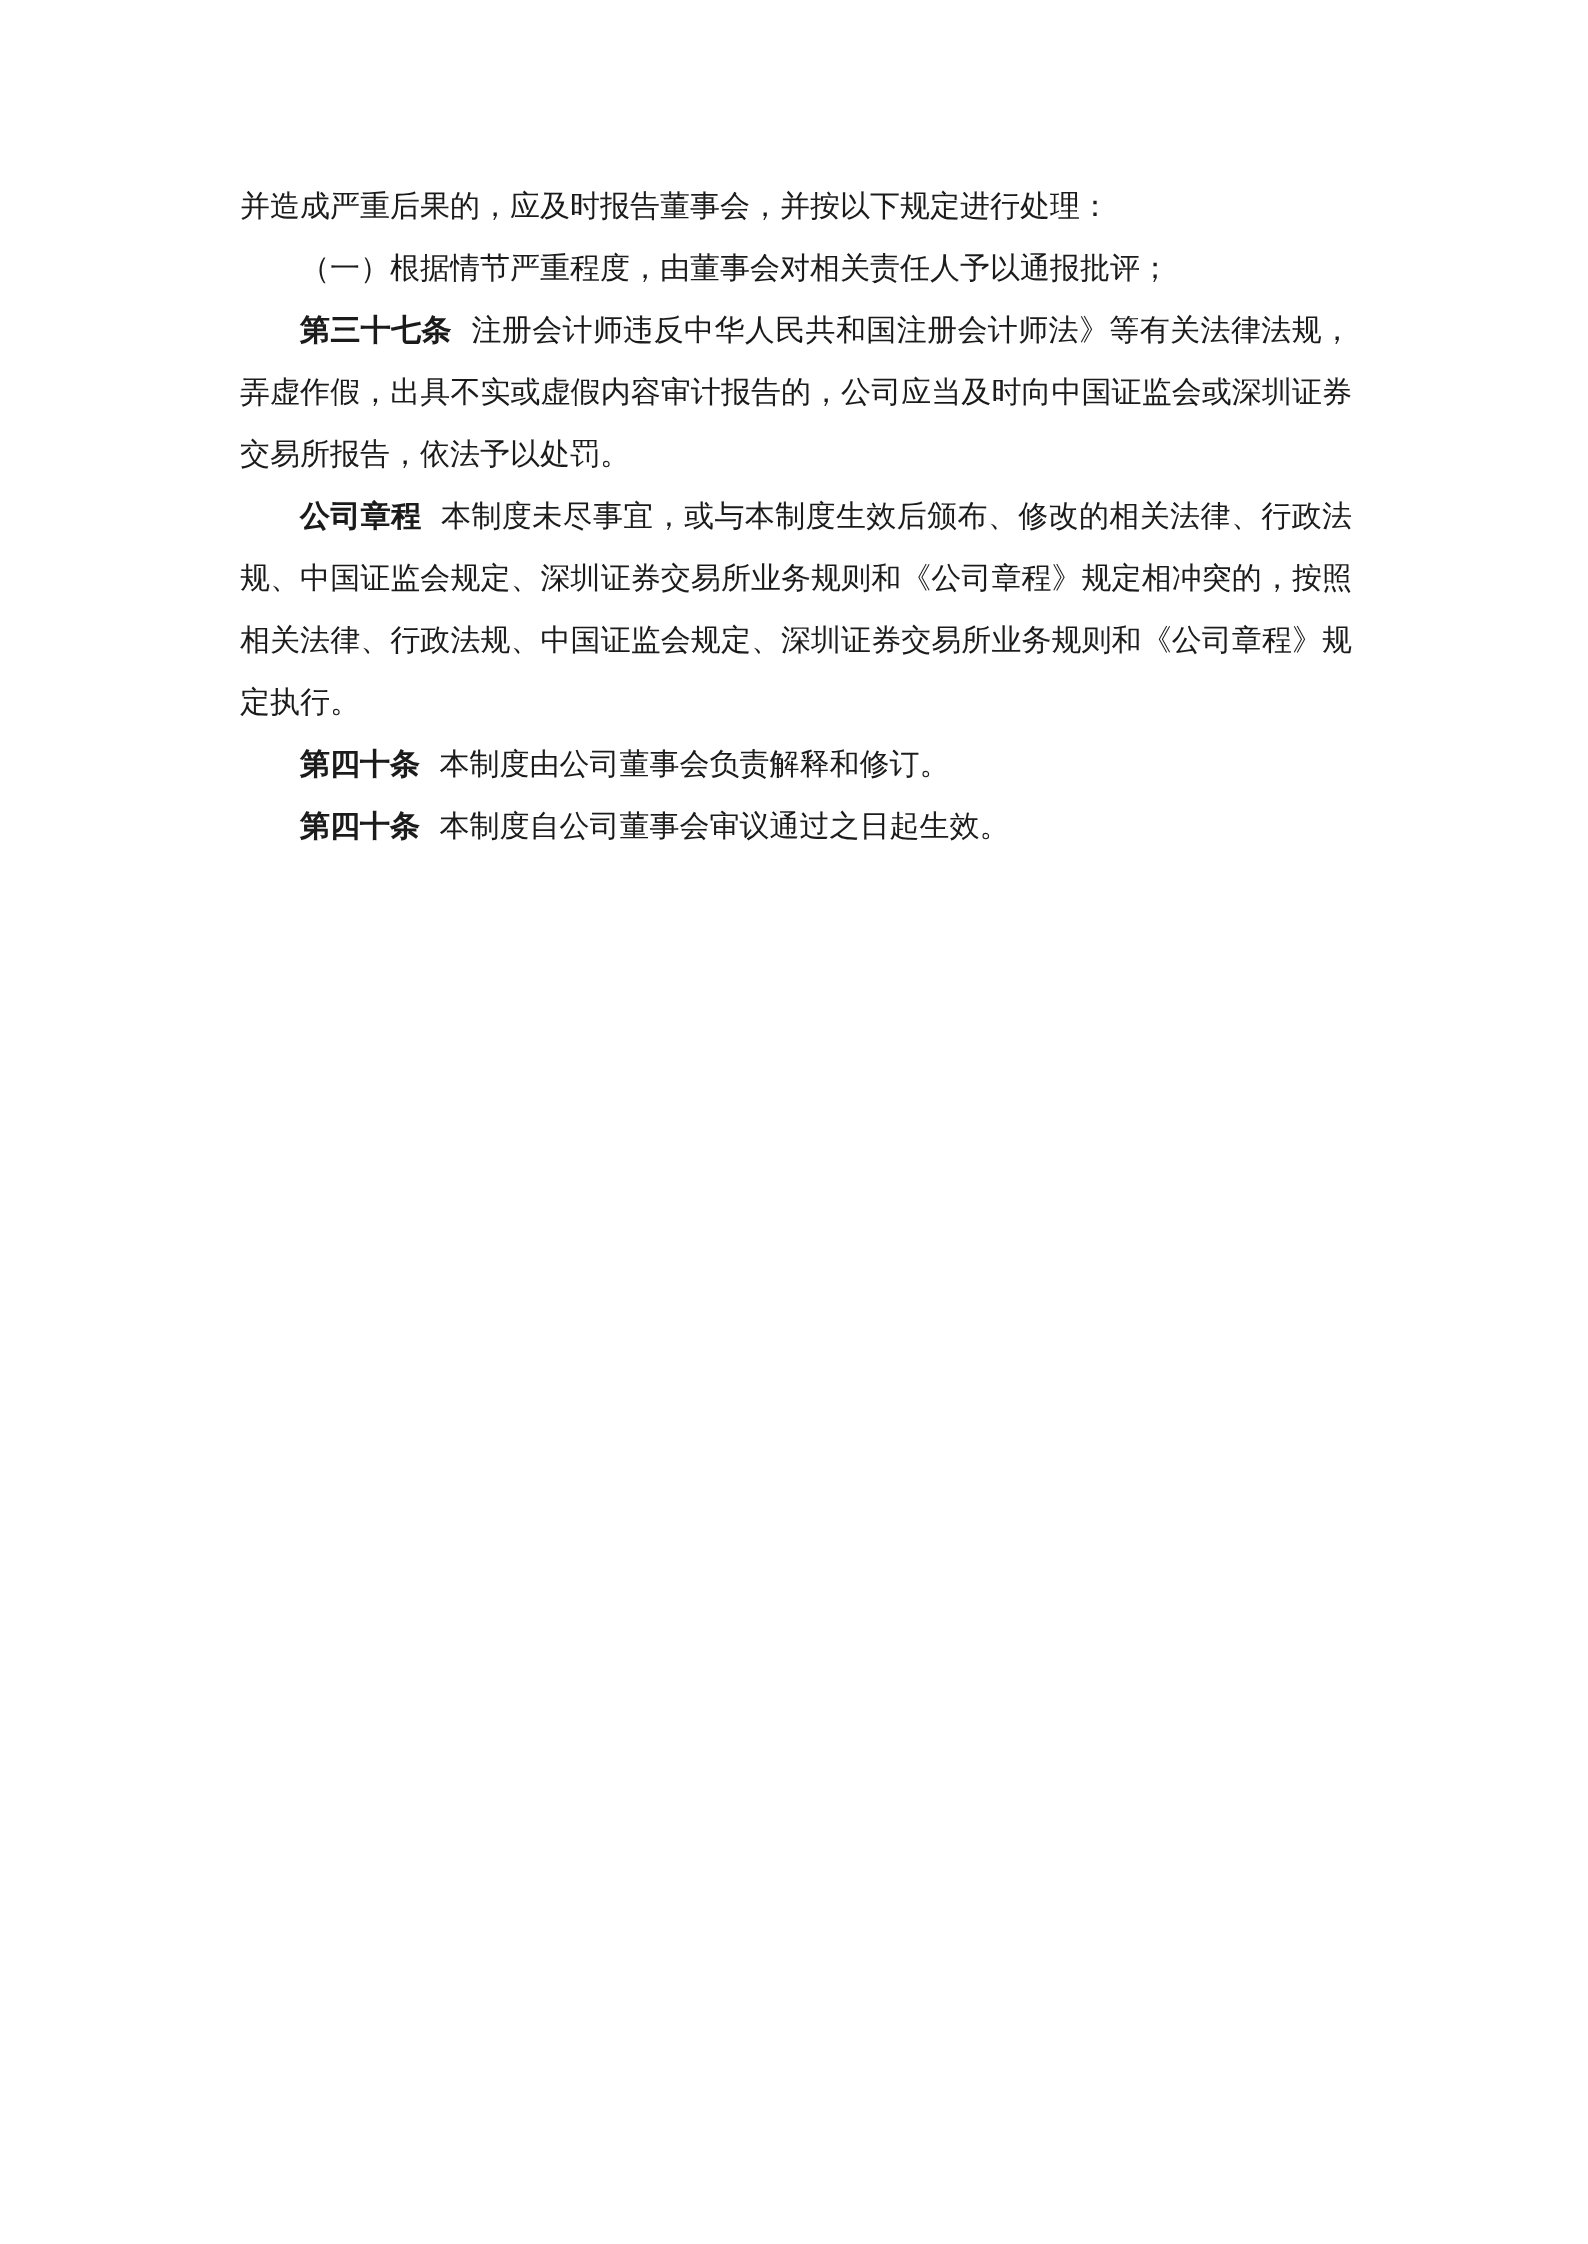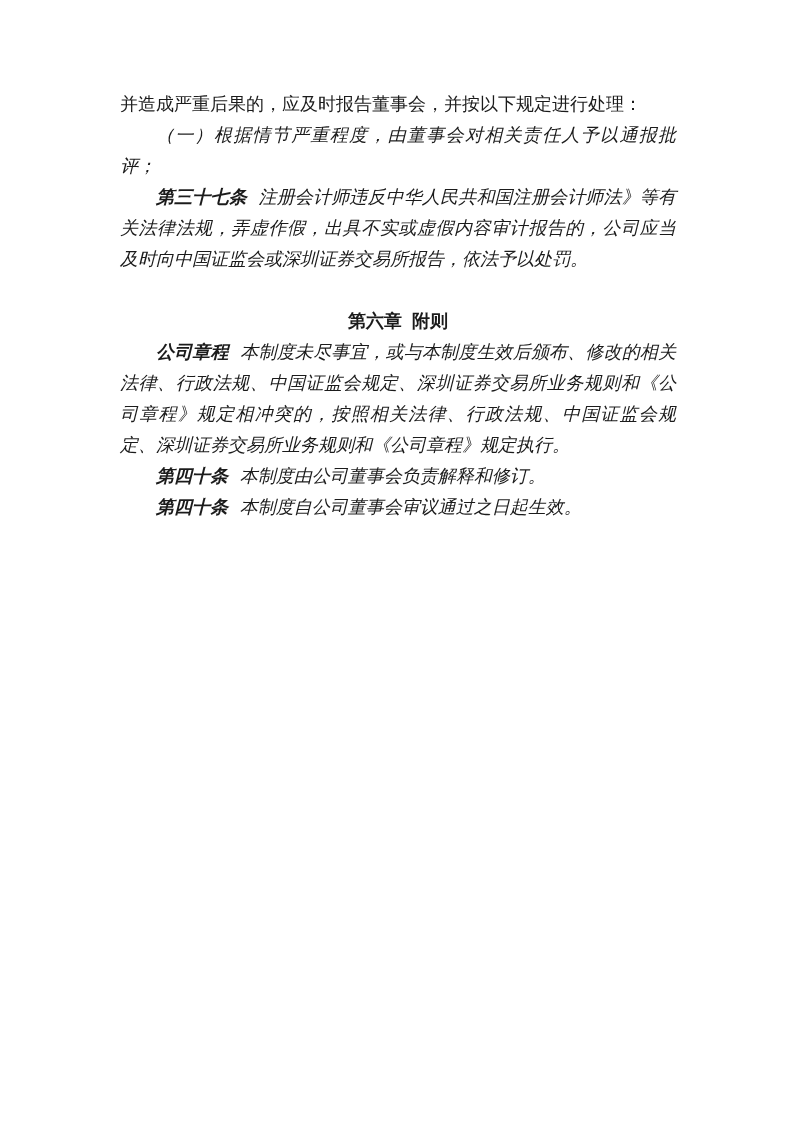--- a/index.html
+++ b/index.html
@@ -13,28 +13,27 @@
     height: 1122px;
     box-sizing: border-box;
     background: #ffffff;
     padding: 89px 118px 0 120px;
     overflow: hidden;
     font-family: "Liberation Serif", "DejaVu Serif", serif;
     color: #1b1b1b;
   }
   .doc-body p {
     margin: 0;
-    font-size: 18px;
+    font-size: 15px;
     line-height: 31px;
     text-align: justify;
     word-break: break-all;
   }
   .doc-body p.indent {
     text-indent: 2em;
-    font-style: italic;
   }
   .doc-body p.heading {
     margin-top: 31px;          
     font-weight: bold;
     text-align: center;
     text-indent: 0;
     word-spacing: 0.3em;
   }
   .doc-body .lead {
     font-weight: bold;
@@ -42,18 +41,17 @@
   }
 </style>
 </head>
 <body>
 
 <div class="page">
   <div class="doc-body">
       <p class="">并造成严重后果的，应及时报告董事会，并按以下规定进行处理：</p>
       <p class="indent">（一）根据情节严重程度，由董事会对相关责任人予以通报批评；</p>
       <p class="indent"><span class="lead">第三十七条</span>注册会计师违反中华人民共和国注册会计师法》等有关法律法规，弄虚作假，出具不实或虚假内容审计报告的，公司应当及时向中国证监会或深圳证券交易所报告，依法予以处罚。</p>
-      <p class="heading">第六章 附则</p>
       <p class="indent"><span class="lead">公司章程</span>本制度未尽事宜，或与本制度生效后颁布、修改的相关法律、行政法规、中国证监会规定、深圳证券交易所业务规则和《公司章程》规定相冲突的，按照相关法律、行政法规、中国证监会规定、深圳证券交易所业务规则和《公司章程》规定执行。</p>
       <p class="indent"><span class="lead">第四十条</span>本制度由公司董事会负责解释和修订。</p>
       <p class="indent"><span class="lead">第四十条</span>本制度自公司董事会审议通过之日起生效。</p>
     </div>
 </div>
 
 </body></html>

